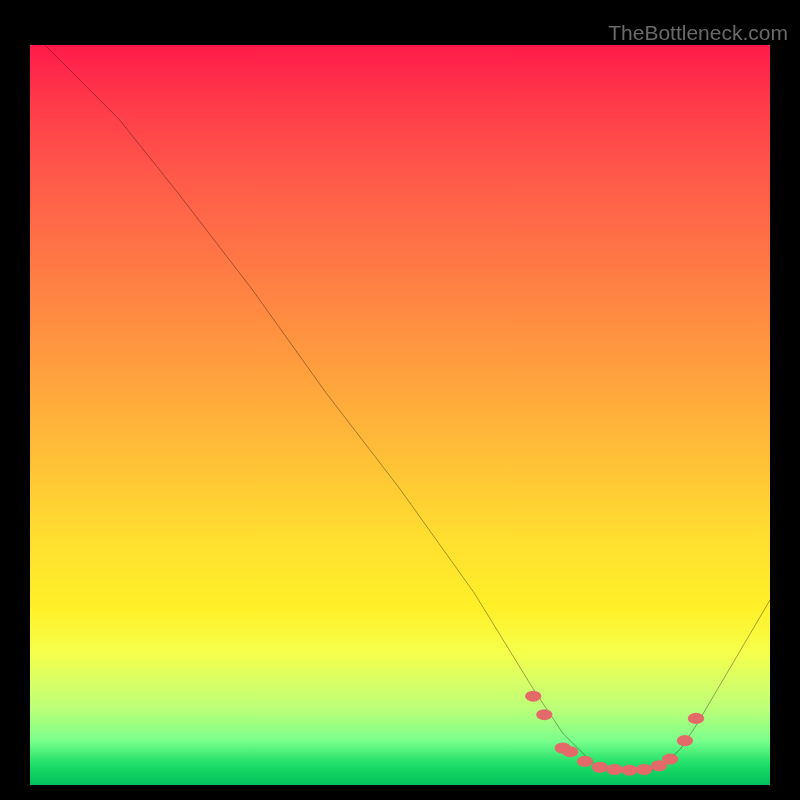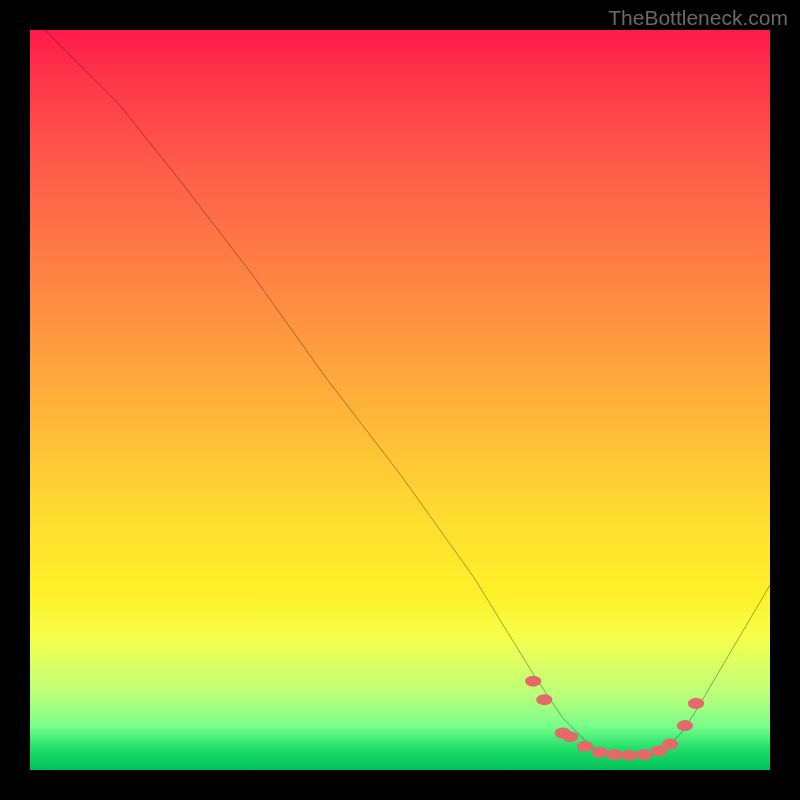--- a/index.html
+++ b/index.html
@@ -6,21 +6,21 @@
     margin: 0;
     padding: 0;
     width: 800px;
     height: 800px;
     background: #000;
     overflow: hidden;
   }
   .frame {
     position: absolute;
     left: 0;
-    top: 0;
+    top: 15px;
     width: 800px;
     height: 605px;
     background: #000;
   }
   .plot-area {
     position: absolute;
     
     left: 30px;
     top: 30px;
     width: 740px;

